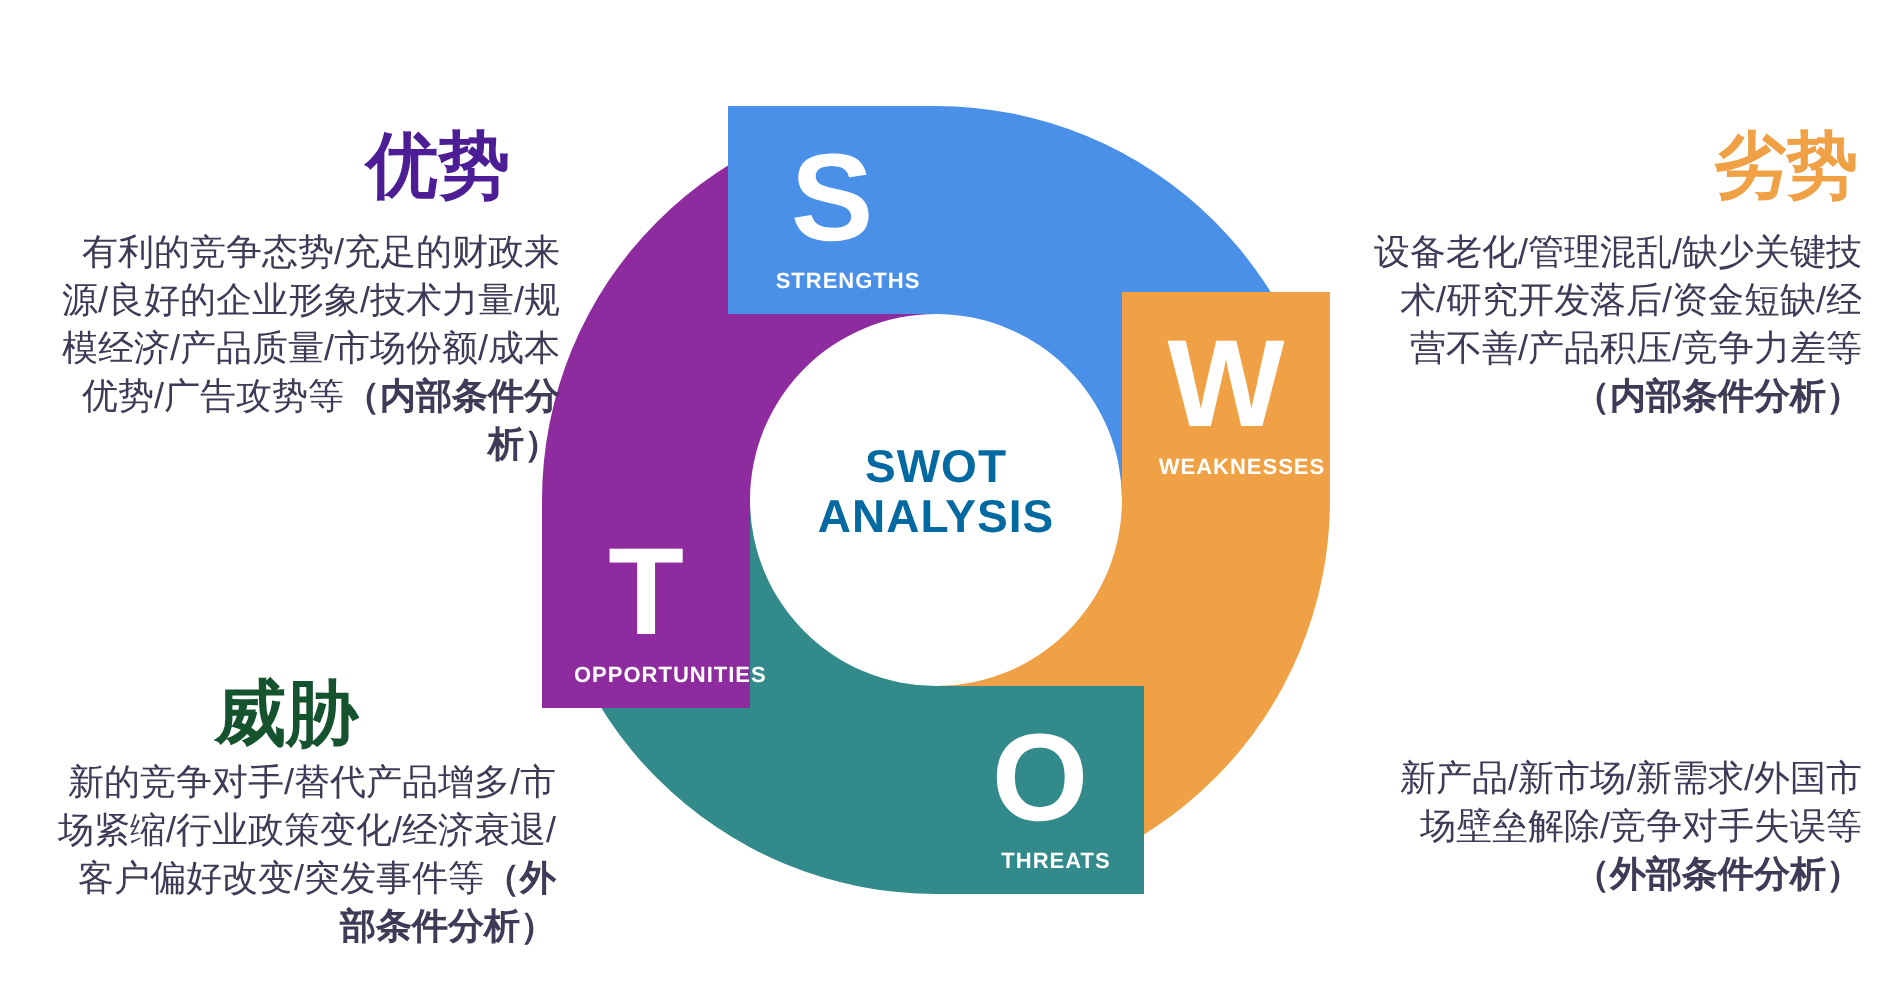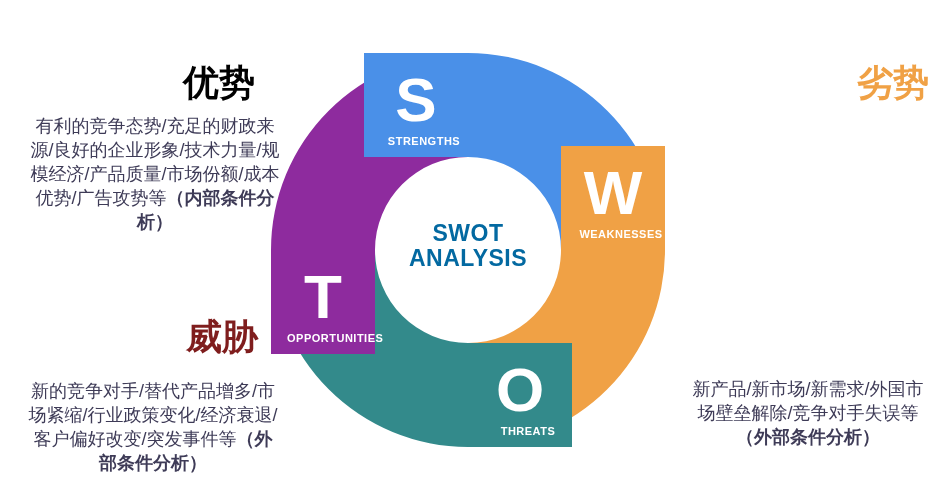--- a/index.html
+++ b/index.html
@@ -22,27 +22,27 @@
     position:absolute;left:0;right:0;bottom:10px;text-align:center;
     font-size:11px;font-weight:700;letter-spacing:.5px;color:#ffffff;white-space:nowrap;padding-left:16px;
   }
   
   .center-title{
     position:absolute;left:348px;top:221px;width:240px;text-align:center;
     font-size:23px;line-height:25px;font-weight:700;letter-spacing:.5px;color:#0369a1;
   }
   
   .h{position:absolute;font-size:36px;line-height:40px;font-weight:700;white-space:nowrap;}
-  .h-strengths{left:30px;top:63px;width:225px;text-align:right;color:#000000;}
+  .h-strengths{left:30px;top:63px;width:225px;text-align:right;color:#4c1d95;}
   .h-weaknesses{left:685px;top:63px;width:244px;text-align:right;color:#F0A145;}
-  .h-threats{left:28px;top:317px;width:230px;text-align:right;color:#7f1d1d;}
+  .h-threats{left:28px;top:337px;width:230px;text-align:center;color:#14532d;}
   .h-opportunities{left:685px;top:323px;width:244px;text-align:left;color:#338A8B;}
   .body-text{
     position:absolute;font-size:18px;line-height:24px;color:#3E3B57;
-    text-align:center;word-break:break-all;
+    text-align:right;word-break:break-all;
   }
   .body-strengths{left:30px;top:114px;width:250px;}
   .body-weaknesses{left:685px;top:114px;width:246px;}
   .body-threats{left:28px;top:379px;width:250px;}
   .body-opportunities{left:685px;top:377px;width:246px;}
   .body-text b{font-weight:700;}
 </style>
 </head>
 <body>
 
@@ -74,19 +74,20 @@
 
   <div class="center-title">
     <div>SWOT</div>
     <div>ANALYSIS</div>
   </div>
 
   <div class="h h-strengths">优势</div>
   <div class="body-text body-strengths"><span>有利的竞争态势/充足的财政来源/良好的企业形象/技术力量/规模经济/产品质量/市场份额/成本优势/广告攻势等</span><b>（内部条件分析）</b></div>
 
   <div class="h h-weaknesses">劣势</div>
+  <div class="body-text body-weaknesses"><span>设备老化/管理混乱/缺少关键技术/研究开发落后/资金短缺/经营不善/产品积压/竞争力差等</span><b>（内部条件分析）</b></div>
 
   <div class="h h-threats">威胁</div>
   <div class="body-text body-threats"><span>新的竞争对手/替代产品增多/市场紧缩/行业政策变化/经济衰退/客户偏好改变/突发事件等</span><b>（外部条件分析）</b></div>
 
   <div class="body-text body-opportunities"><span>新产品/新市场/新需求/外国市场壁垒解除/竞争对手失误等</span><b>（外部条件分析）</b></div>
 
 </div>
 
 </body></html>

